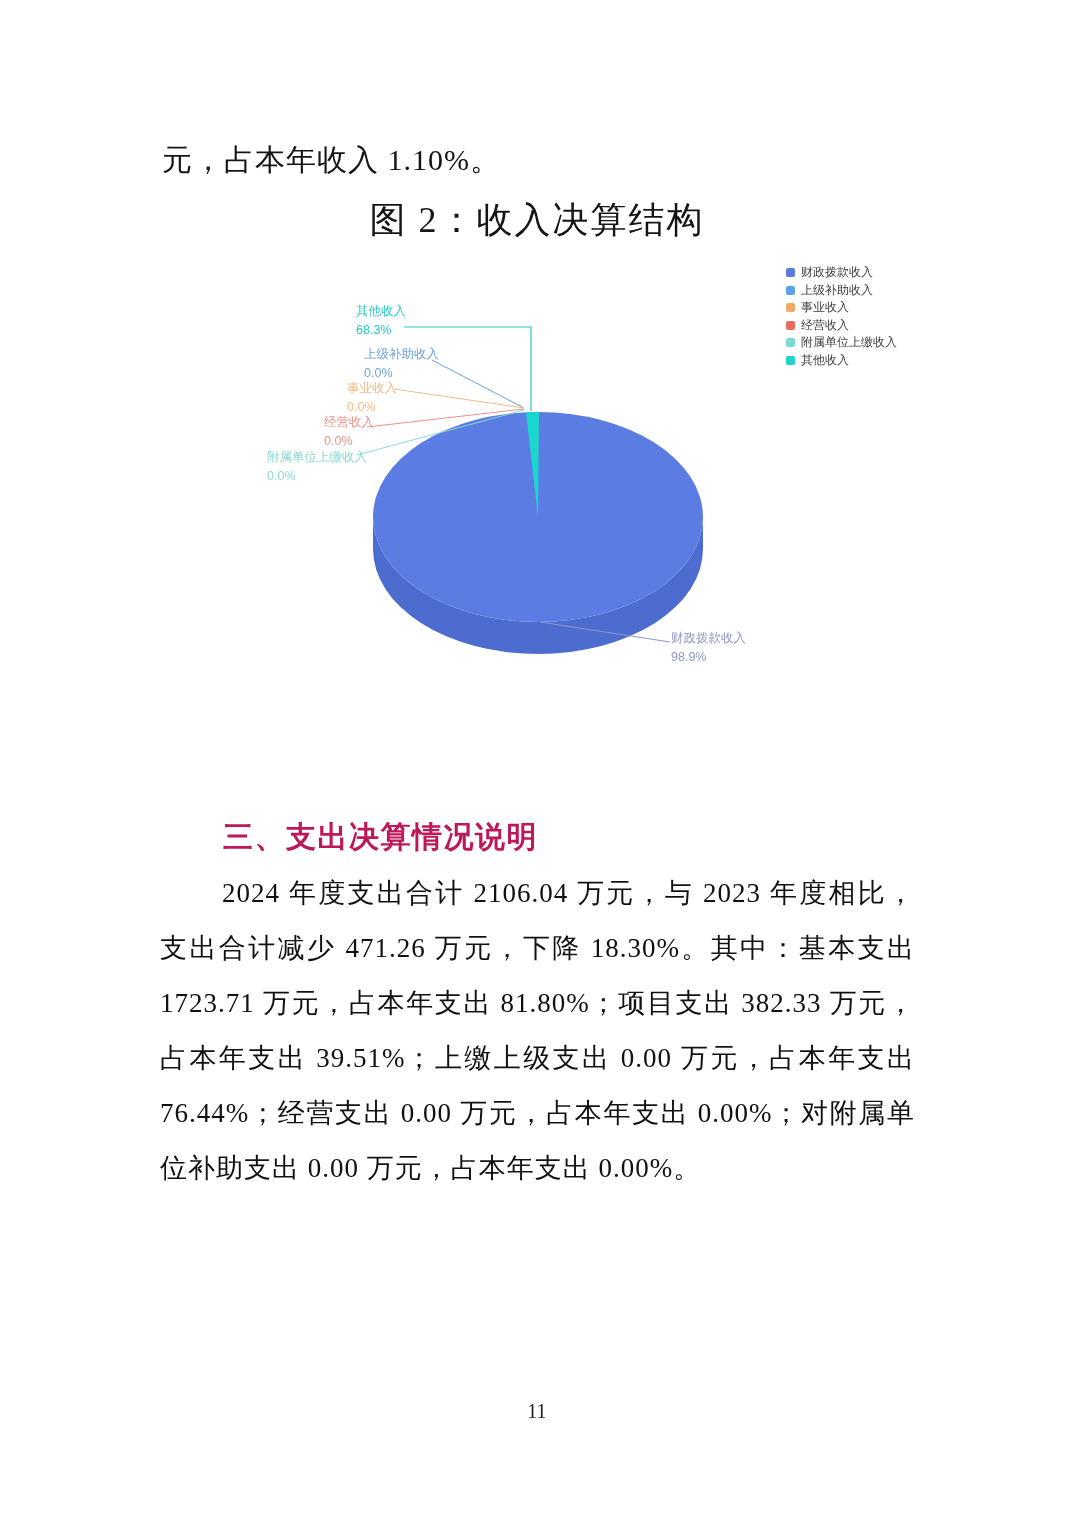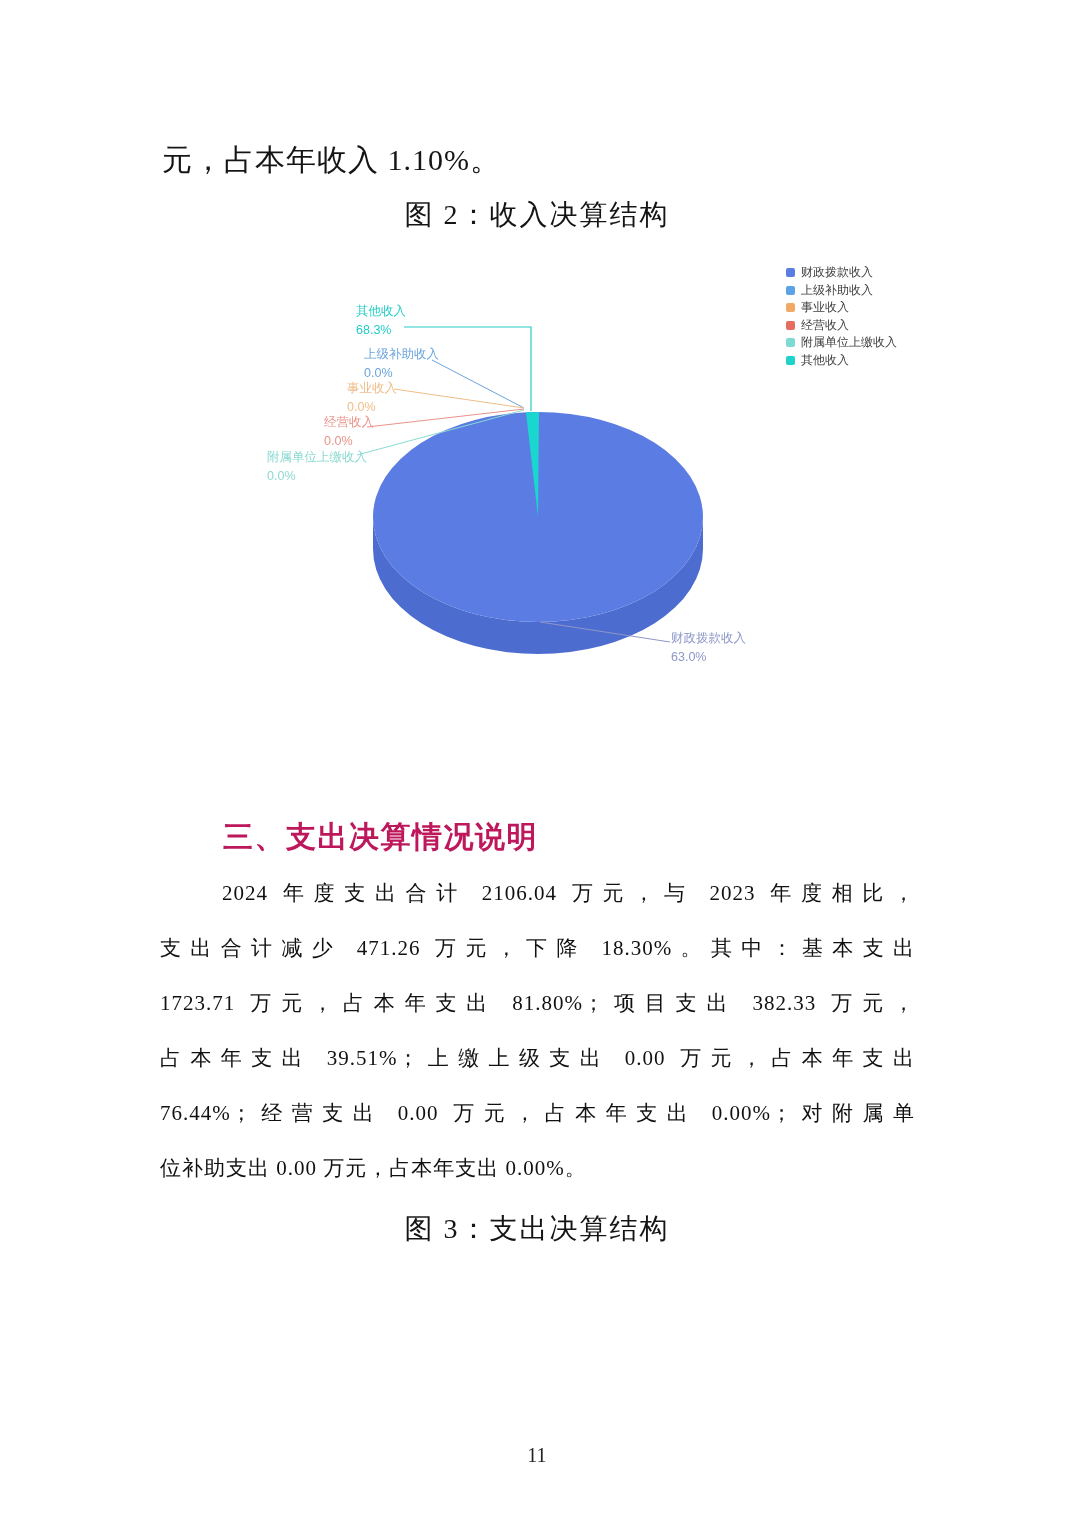--- a/index.html
+++ b/index.html
@@ -1,21 +1,21 @@
 <!DOCTYPE html>
 <html lang="zh"><head>
 <meta charset="utf-8">
 <style>
   html,body{margin:0;padding:0;background:#fff;}
   .page{position:relative;width:995px;height:1520px;background:#ffffff;overflow:hidden;
         font-family:"Liberation Serif","DejaVu Serif",serif;color:#151515;}
 
   .intro-line{position:absolute;left:162px;top:140px;font-size:30px;letter-spacing:1px;}
 
-  .fig-title{position:absolute;left:0;width:1074px;text-align:center;font-size:28px;letter-spacing:2px;}
+  .fig-title{position:absolute;left:0;width:1074px;text-align:center;font-size:36px;letter-spacing:2px;}
   .fig2-title{top:196px;}
   .fig3-title{top:1210px;}
 
   
   .chart{position:absolute;left:250px;top:250px;width:720px;height:460px;}
   .pie-svg{position:absolute;left:0;top:0;}
 
   .legend{position:absolute;left:536px;top:14px;}
   .legend-item{display:flex;align-items:center;height:17.5px;}
   .legend-marker{width:9px;height:9px;border-radius:2px;margin-right:6px;flex:0 0 auto;}
@@ -28,26 +28,26 @@
   .co-2{left:97px;top:129px;}
   .co-3{left:74px;top:163px;}
   .co-4{left:17px;top:198px;}
   .co-5{left:421px;top:379px;}
 
   
   .section-heading{position:absolute;left:223px;top:817px;
       font:bold 30px "Liberation Sans","DejaVu Sans",sans-serif;letter-spacing:1.5px;color:#be185d;}
 
   .para{position:absolute;left:160px;top:866px;width:755px;
-        font-size:21px;line-height:55px;letter-spacing:1px;color:#111;}
+        font-size:27px;line-height:55px;letter-spacing:1px;color:#111;}
   .pline{height:55px;overflow:hidden;text-align:justify;text-align-last:justify;}
   .pline.first{text-indent:62px;}
   .pline.last{text-align-last:left;}
 
-  .page-num{position:absolute;left:0;top:1444px;width:1074px;text-align:center;
+  .page-num{position:absolute;left:0;top:1400px;width:1074px;text-align:center;
             font:20px "Liberation Serif","DejaVu Serif",serif;color:#222;}
 </style>
 </head>
 <body>
 
 <div class="page">
 
   <div class="intro-line">元，占本年收入 1.10%。</div>
 
   <div class="fig-title fig2-title">图 2：收入决算结构</div>
@@ -81,21 +81,21 @@
     <div class="callout co-3" style="color: rgb(234, 146, 137);">
       <div>经营收入</div>
       <div>0.0%</div>
     </div>
     <div class="callout co-4" style="color: rgb(138, 218, 210);">
       <div>附属单位上缴收入</div>
       <div>0.0%</div>
     </div>
     <div class="callout co-5" style="color: rgb(141, 151, 200);">
       <div>财政拨款收入</div>
-      <div>63.0%</div>
+      <div>98.9%</div>
     </div>
 
     <div class="legend">
       <div class="legend-item">
         <span class="legend-marker" style="background: rgb(91, 124, 226);"></span>
         <span class="legend-label">财政拨款收入</span>
       </div>
       <div class="legend-item">
         <span class="legend-marker" style="background: rgb(91, 163, 230);"></span>
         <span class="legend-label">上级补助收入</span>
@@ -123,17 +123,16 @@
 
   <div class="para">
     <div class="pline first">2024 年度支出合计 2106.04 万元，与 2023 年度相比，</div>
     <div class="pline">支出合计减少 471.26 万元，下降 18.30%。其中：基本支出</div>
     <div class="pline">1723.71 万元，占本年支出 81.80%；项目支出 382.33 万元，</div>
     <div class="pline">占本年支出 39.51%；上缴上级支出 0.00 万元，占本年支出</div>
     <div class="pline">76.44%；经营支出 0.00 万元，占本年支出 0.00%；对附属单</div>
     <div class="pline last">位补助支出 0.00 万元，占本年支出 0.00%。</div>
   </div>
 
-  <div class="fig-title fig3-title">图 3：支出决算结构</div>
 
   <div class="page-num">11</div>
 
 </div>
 
 </body></html>

